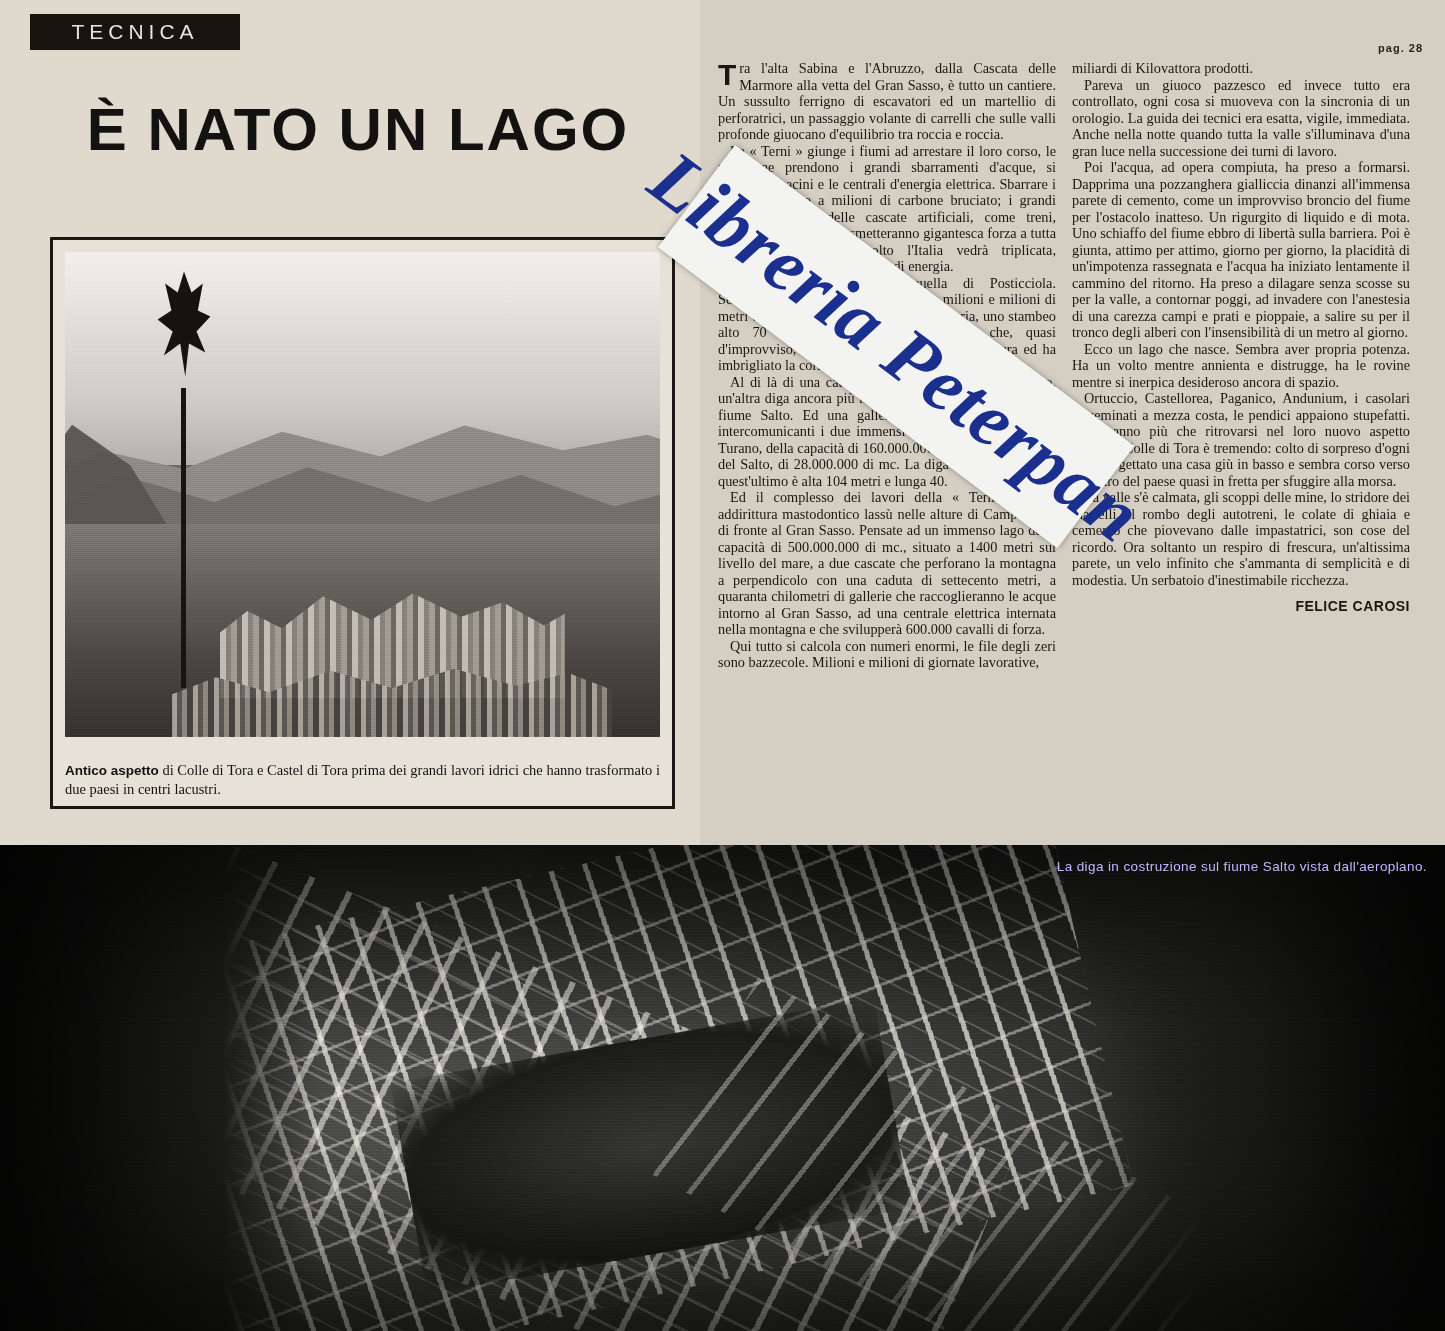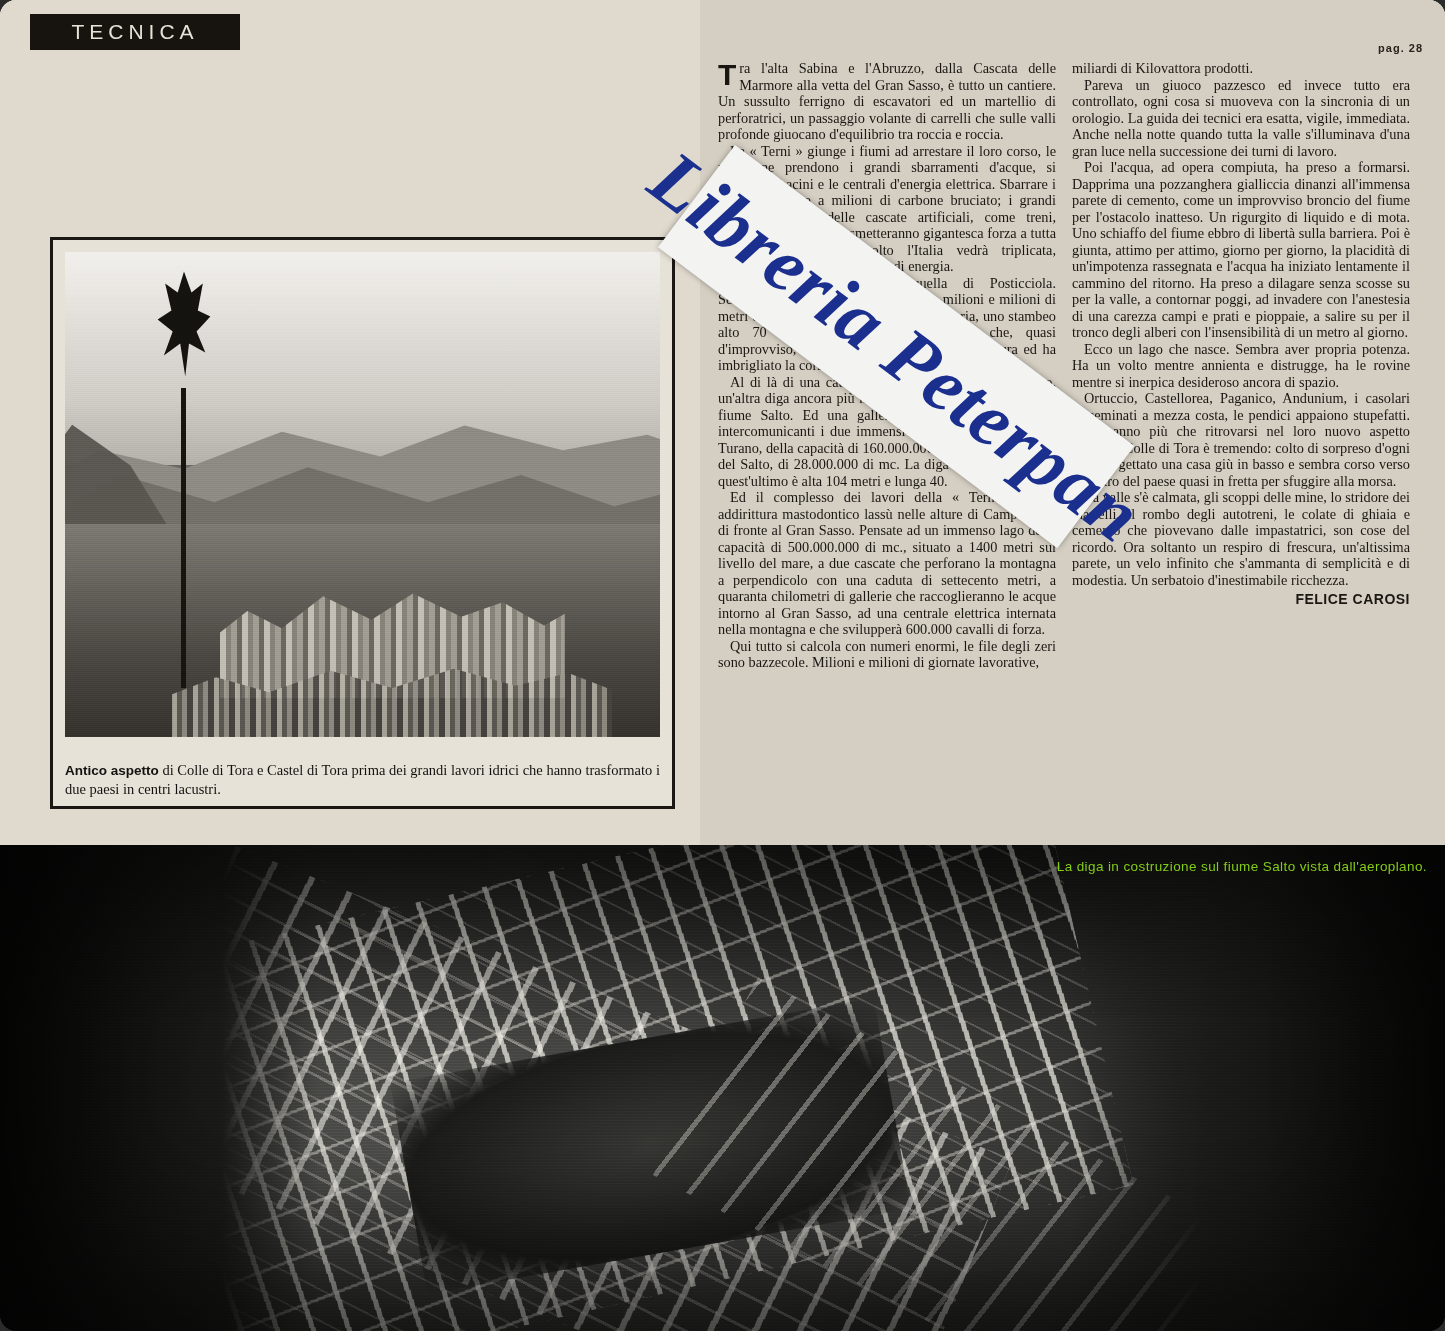--- a/index.html
+++ b/index.html
@@ -7,21 +7,20 @@
     padding: 0;
     background: #2b2b2b;
   }
   #page {
     position: relative;
     width: 1445px;
     height: 1331px;
     overflow: hidden;
     background: #cfc9bd;
     font-family: "Liberation Serif", serif;
-    border-radius: 16px;
   }
 
   
   #paper {
     position: absolute;
     left: 0; top: 0;
     width: 1445px;
     height: 845px;
     background: #d8d2c6;
   }
@@ -189,21 +188,21 @@
   .col p.first { text-indent: 0; }
   .dropcap {
     float: left;
     font-family: "Liberation Sans", sans-serif;
     font-weight: bold;
     font-size: 30px;
     line-height: 26px;
     padding: 2px 3px 0 0;
   }
   #byline {
-    margin-top: 3px;
+    margin-top: 10px;
     text-align: right;
     font-family: "Liberation Sans", sans-serif;
     font-weight: bold;
     font-size: 14px;
     letter-spacing: .5px;
   }
 
   
   #watermark {
     position: absolute;
@@ -238,21 +237,21 @@
     height: 486px;
     overflow: hidden;
     background: #0d0d0c;
   }
   #bottom-caption {
     position: absolute;
     right: 18px;
     top: 14px;
     font-family: "Liberation Sans", sans-serif;
     font-size: 13.5px;
-    color: #84cc16;
+    color: #c4b5fd;
     letter-spacing: .4px;
     z-index: 5;
   }
   
   .b-layer { position:absolute; }
   #bp-bg {
     left:0; top:0; width:100%; height:100%;
     background: radial-gradient(ellipse at 35% 60%, #5a5a57 0%, #2e2e2c 55%, #111110 100%);
   }
   #bp-dark-left {
@@ -307,20 +306,21 @@
 
 <div id="page">
 
   <div id="paper">
     <div id="left-panel"></div>
     <div id="right-panel"></div>
   </div>
 
   <div id="section-label">TECNICA</div>
   <div id="page-number">pag. 28</div>
+  <div id="headline">È NATO UN LAGO</div>
 
   <div id="photo-frame">
     <div id="photo-img">
       <div class="sky"></div>
       <div class="hill-far"></div>
       <div class="hill-mid"></div>
       <div class="hill-left"></div>
       <div class="valley"></div>
       <div class="town"></div>
       <div class="town2"></div>

